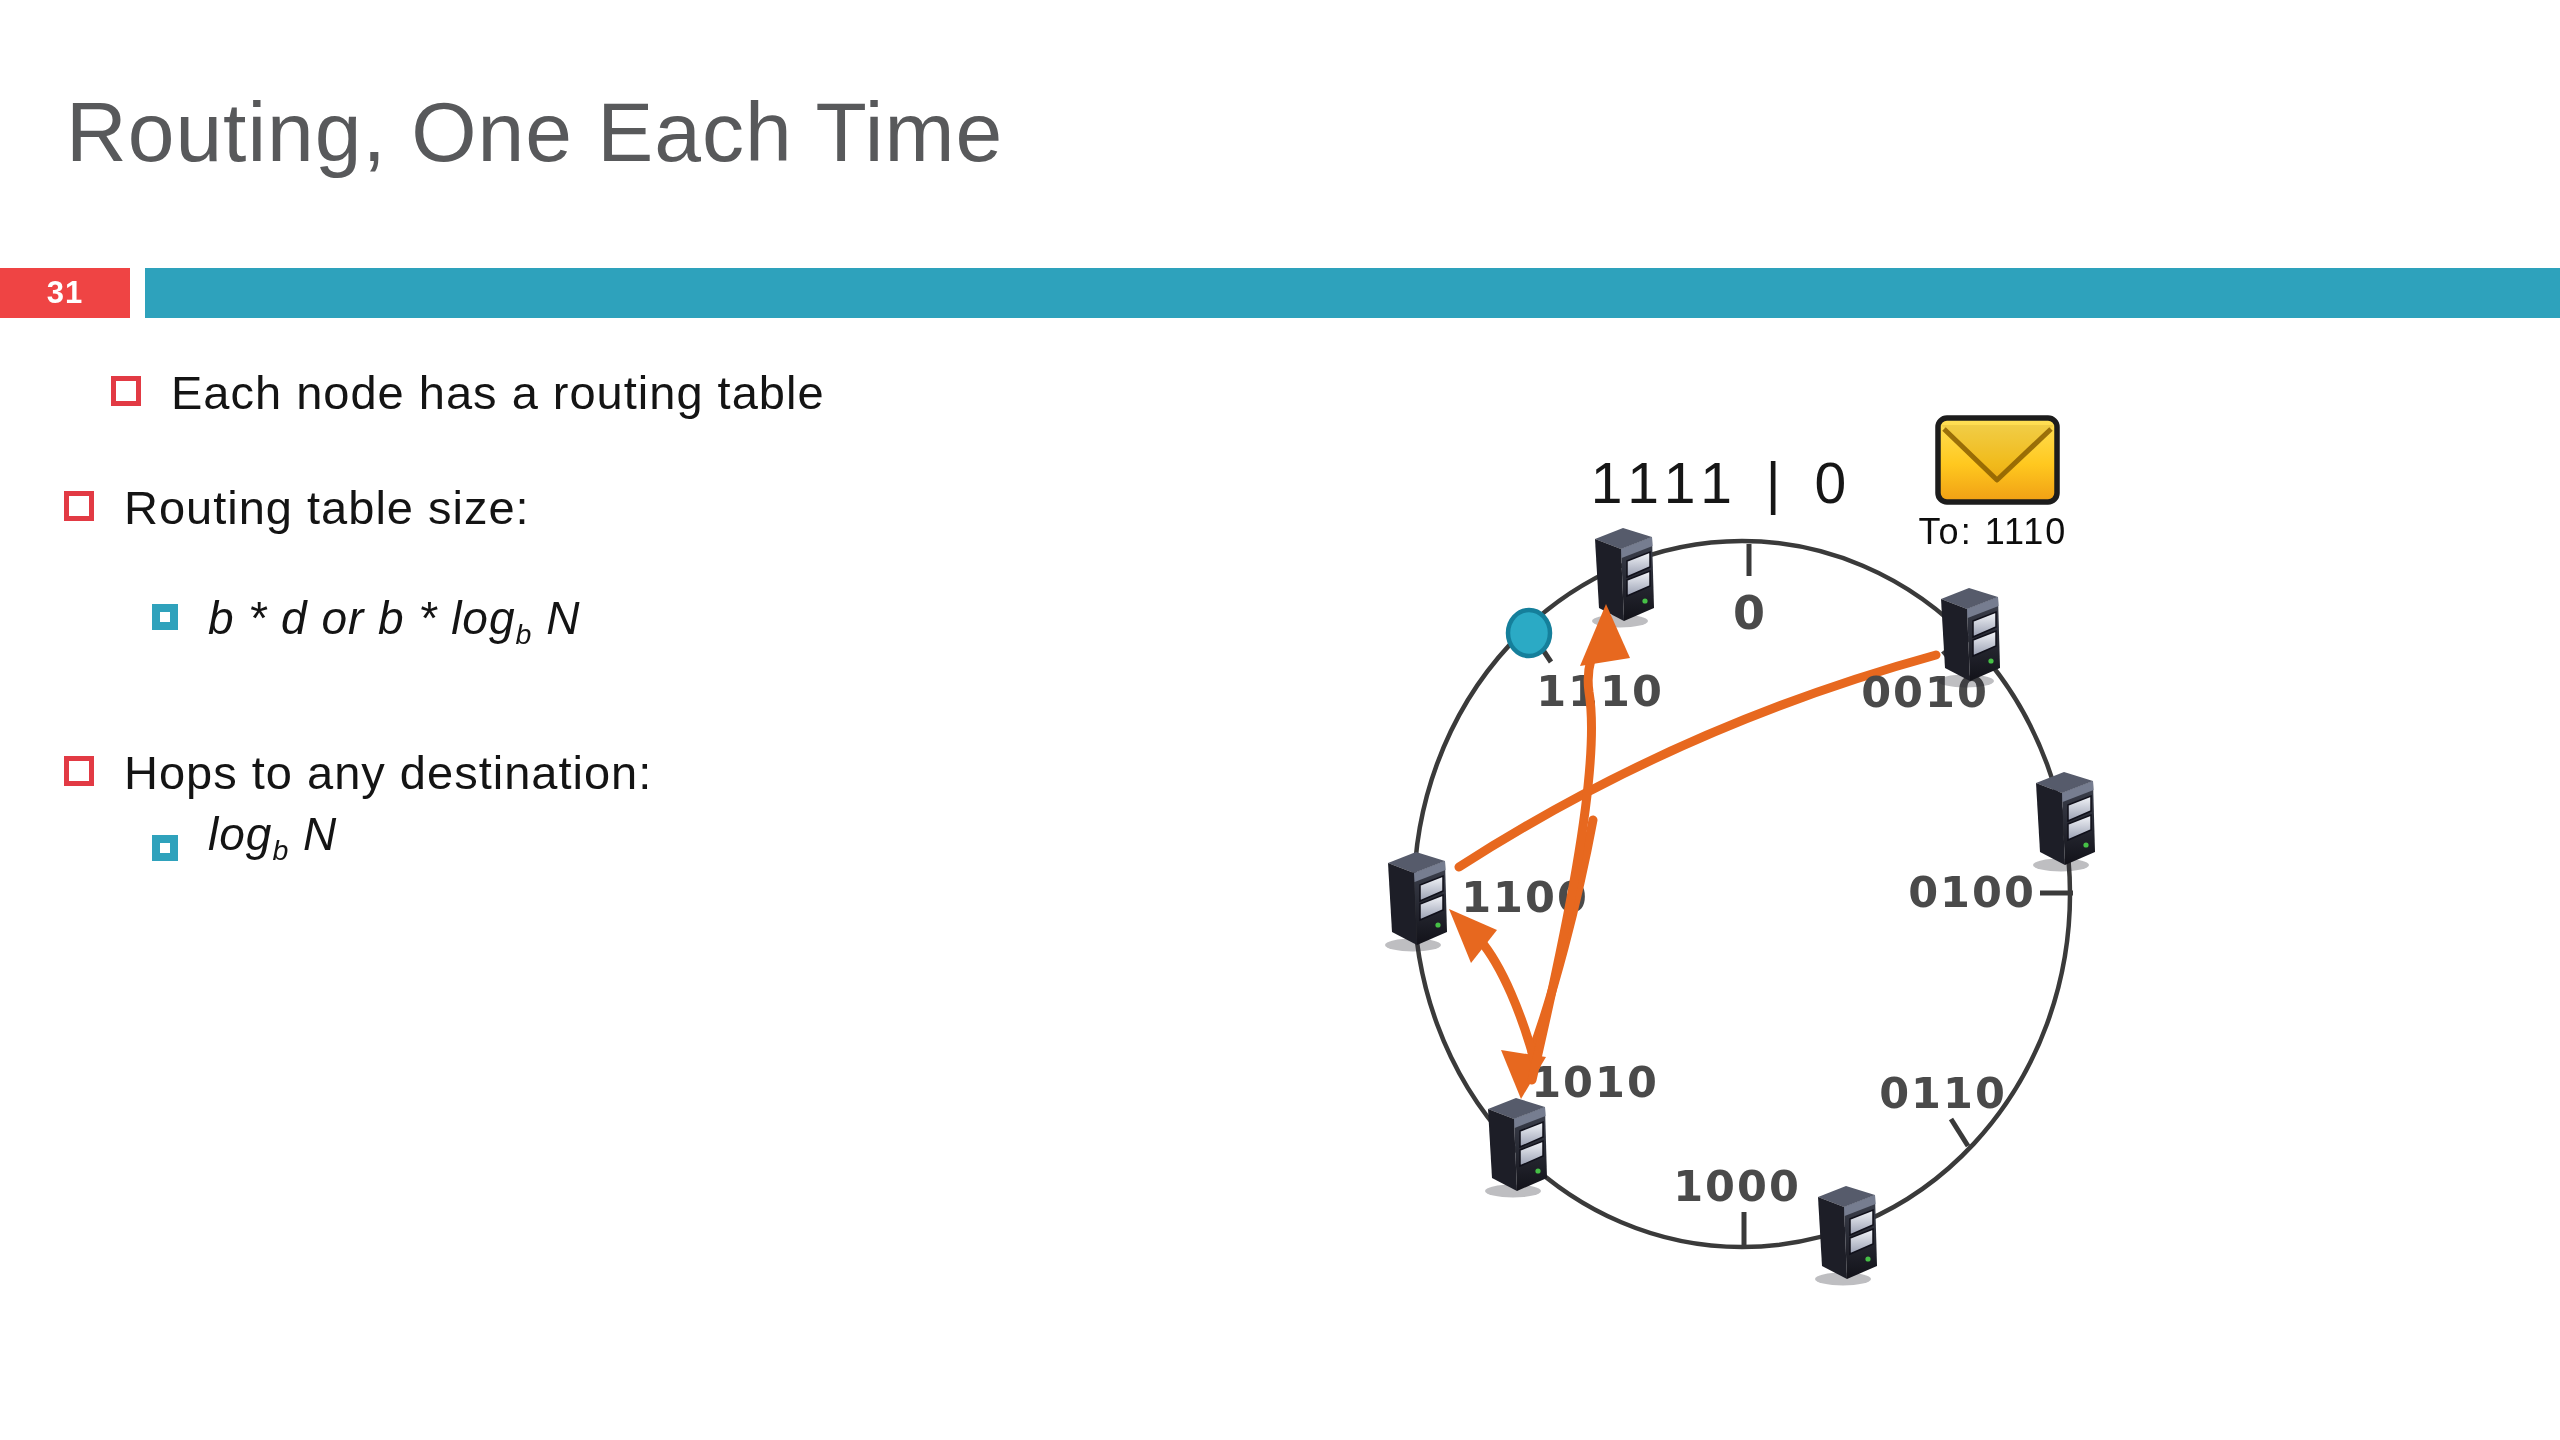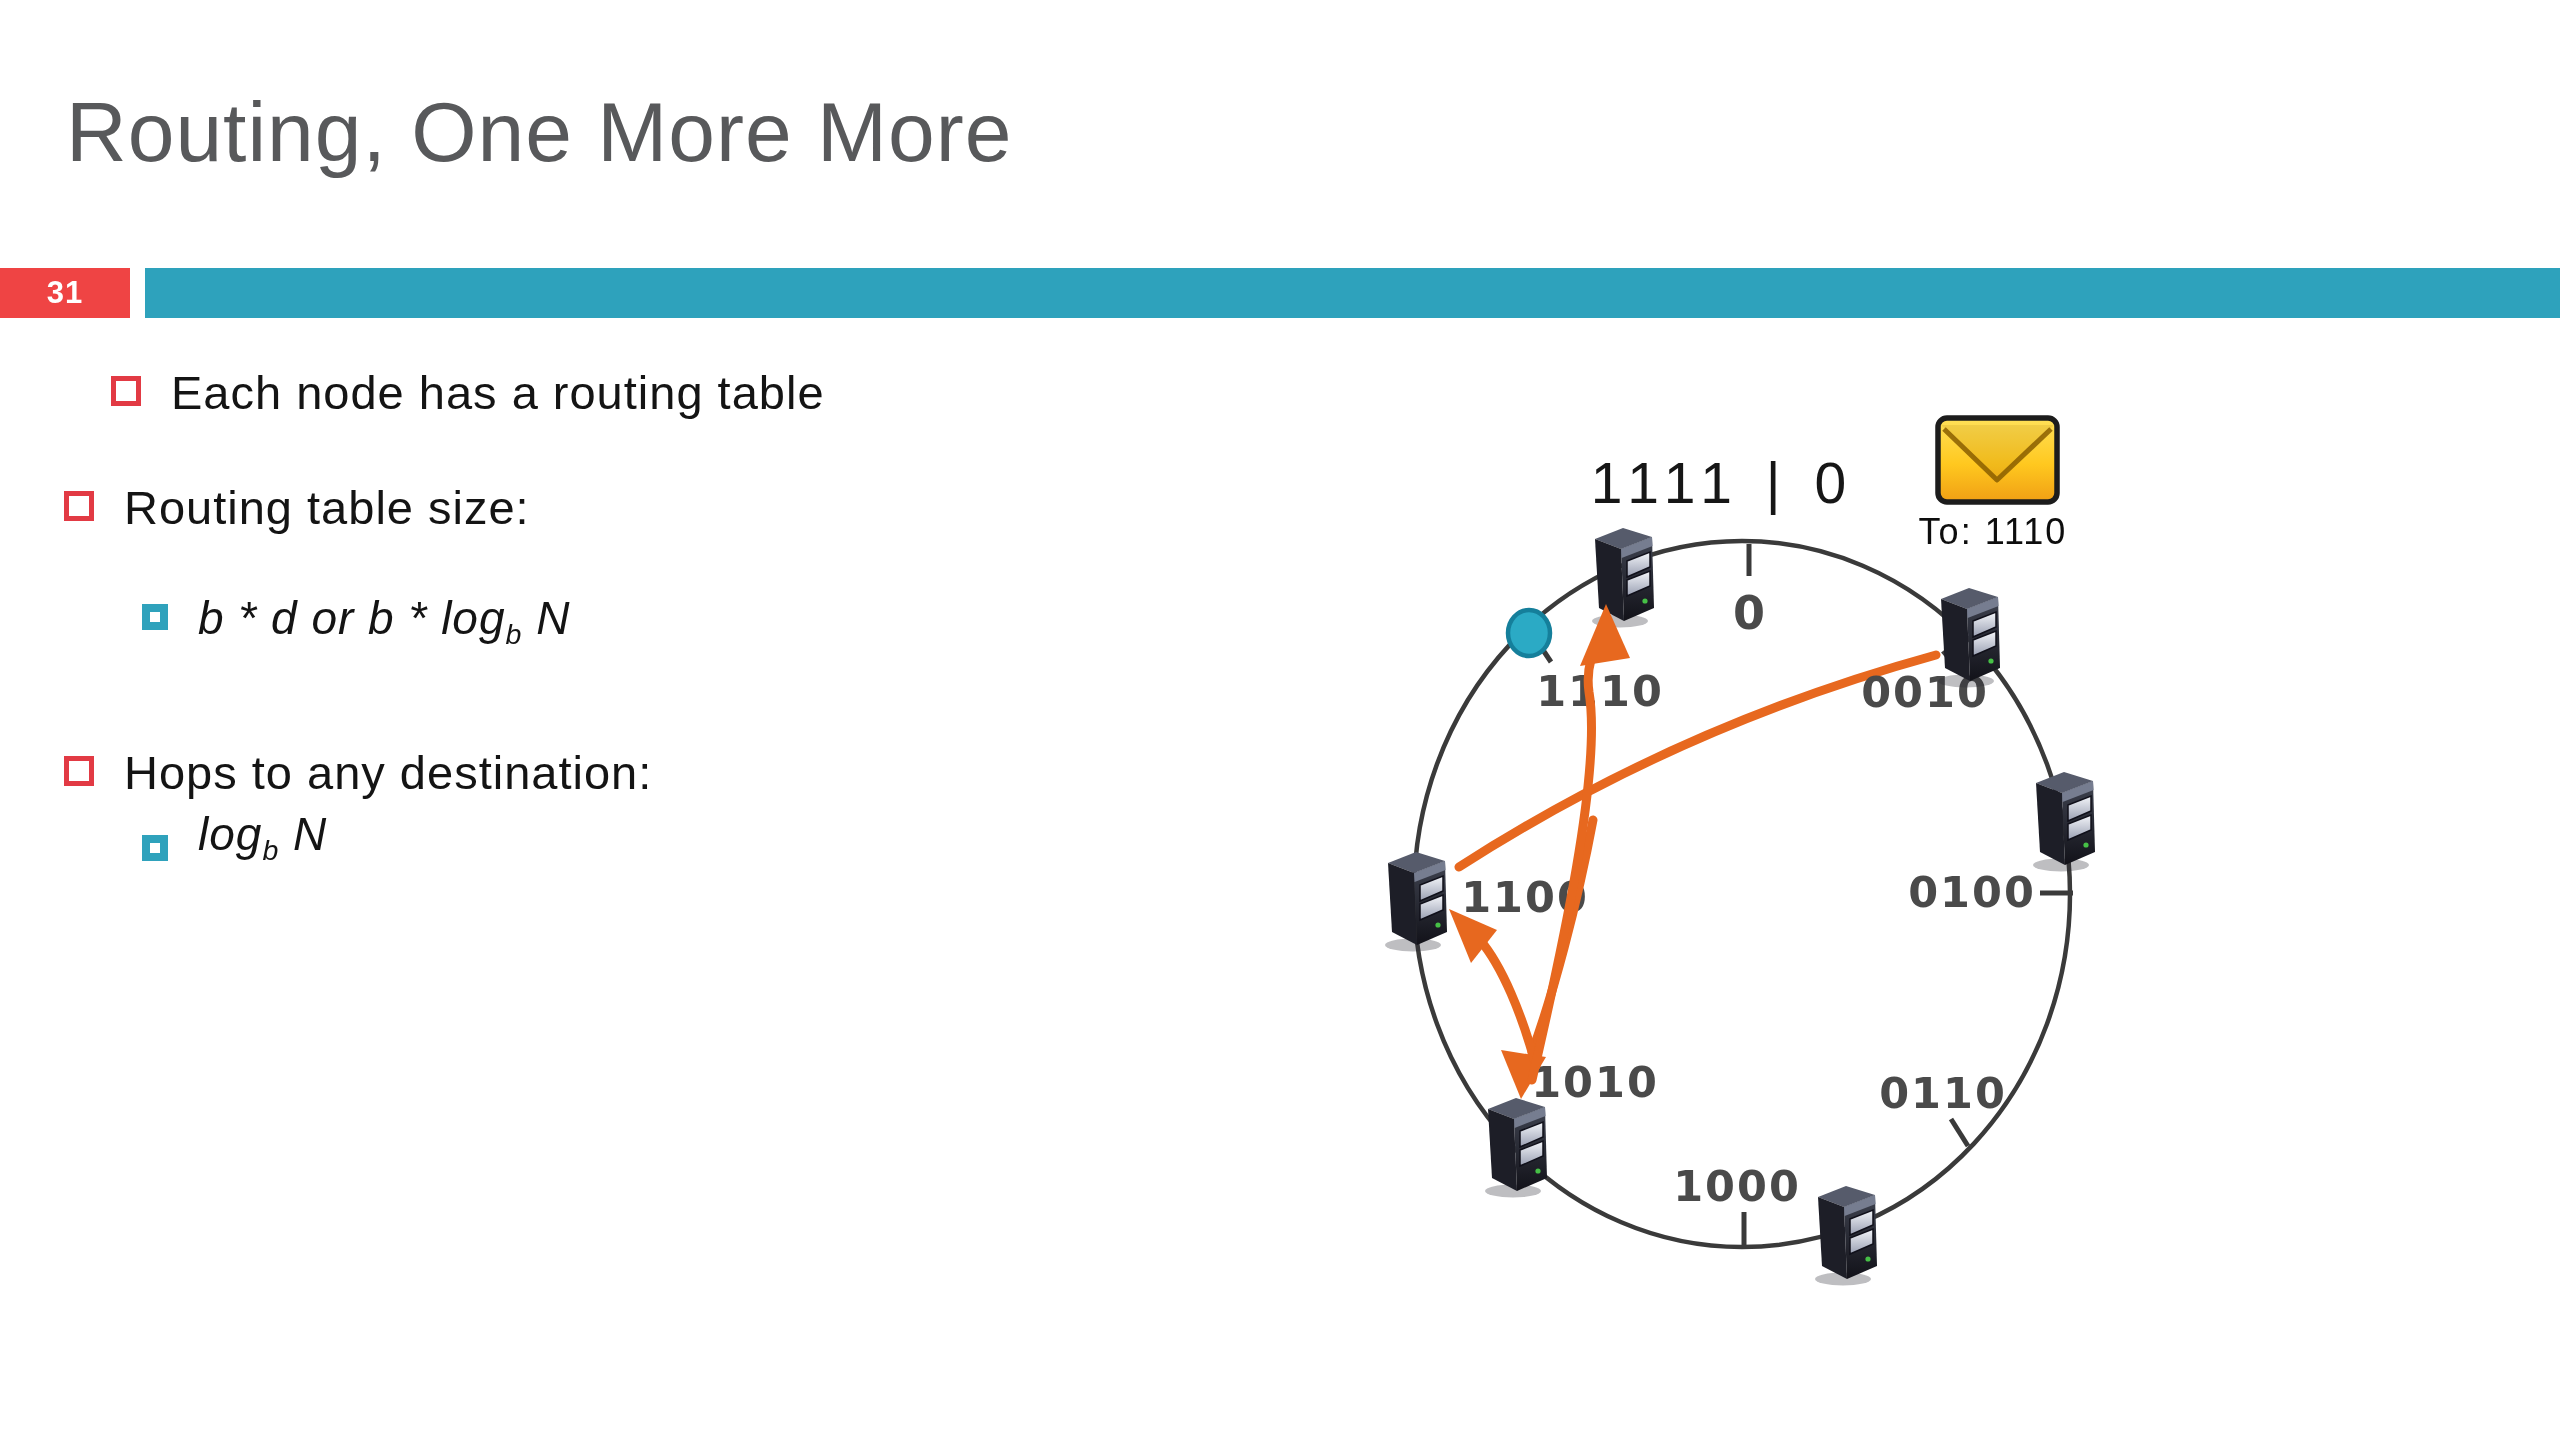--- a/index.html
+++ b/index.html
@@ -13,21 +13,21 @@
   }
   .num-badge{
     position:absolute;left:0;top:268px;width:130px;height:50px;
     background:#ef4444;display:flex;align-items:center;justify-content:center;
   }
   .num-badge span{color:#ffffff;font-size:31px;font-weight:bold;letter-spacing:1px;}
   .accent-bar{
     position:absolute;left:145px;top:268px;width:2415px;height:50px;background:#2ea2bc;
   }
   .row{position:absolute;left:64px;display:flex;align-items:flex-start;gap:30px;}
-  .row.sub{left:142px;}
+  .row.sub{left:152px;}
   .bt{font-size:47px;color:#141414;letter-spacing:1px;line-height:1.15;}
   .bt.f{font-size:46px;font-style:italic;}
   .bt.f sub{font-size:0.62em;line-height:0;}
   .rb{
     flex:0 0 auto;width:30px;height:30px;margin-top:10px;box-sizing:border-box;
     border:5px solid #e23a44;background:transparent;
   }
   .tb{
     flex:0 0 auto;width:26px;height:26px;margin-top:12px;background:#2fa2bc;
     display:flex;align-items:center;justify-content:center;
@@ -44,21 +44,21 @@
   }
   .bin0{font-family:"DejaVu Sans",sans-serif;font-weight:bold;font-size:46px;fill:#4a4a4a;}
   .msg{font-family:"Liberation Sans",sans-serif;font-size:57px;fill:#161616;letter-spacing:9px;}
   .to{font-family:"Liberation Sans",sans-serif;font-size:36px;fill:#0d0d0d;letter-spacing:2px;}
 </style>
 </head>
 <body>
 
 <div class="slide">
 
-  <h1 class="title">Routing, One More More</h1>
+  <h1 class="title">Routing, One Each Time</h1>
 
   <div class="num-badge">
     <span>31</span>
   </div>
   <div class="accent-bar"></div>
 
   <div class="row" style="top:366px;padding-left:47px;">
     <span class="rb"></span>
     <span class="bt">Each node has a routing table</span>
   </div>

